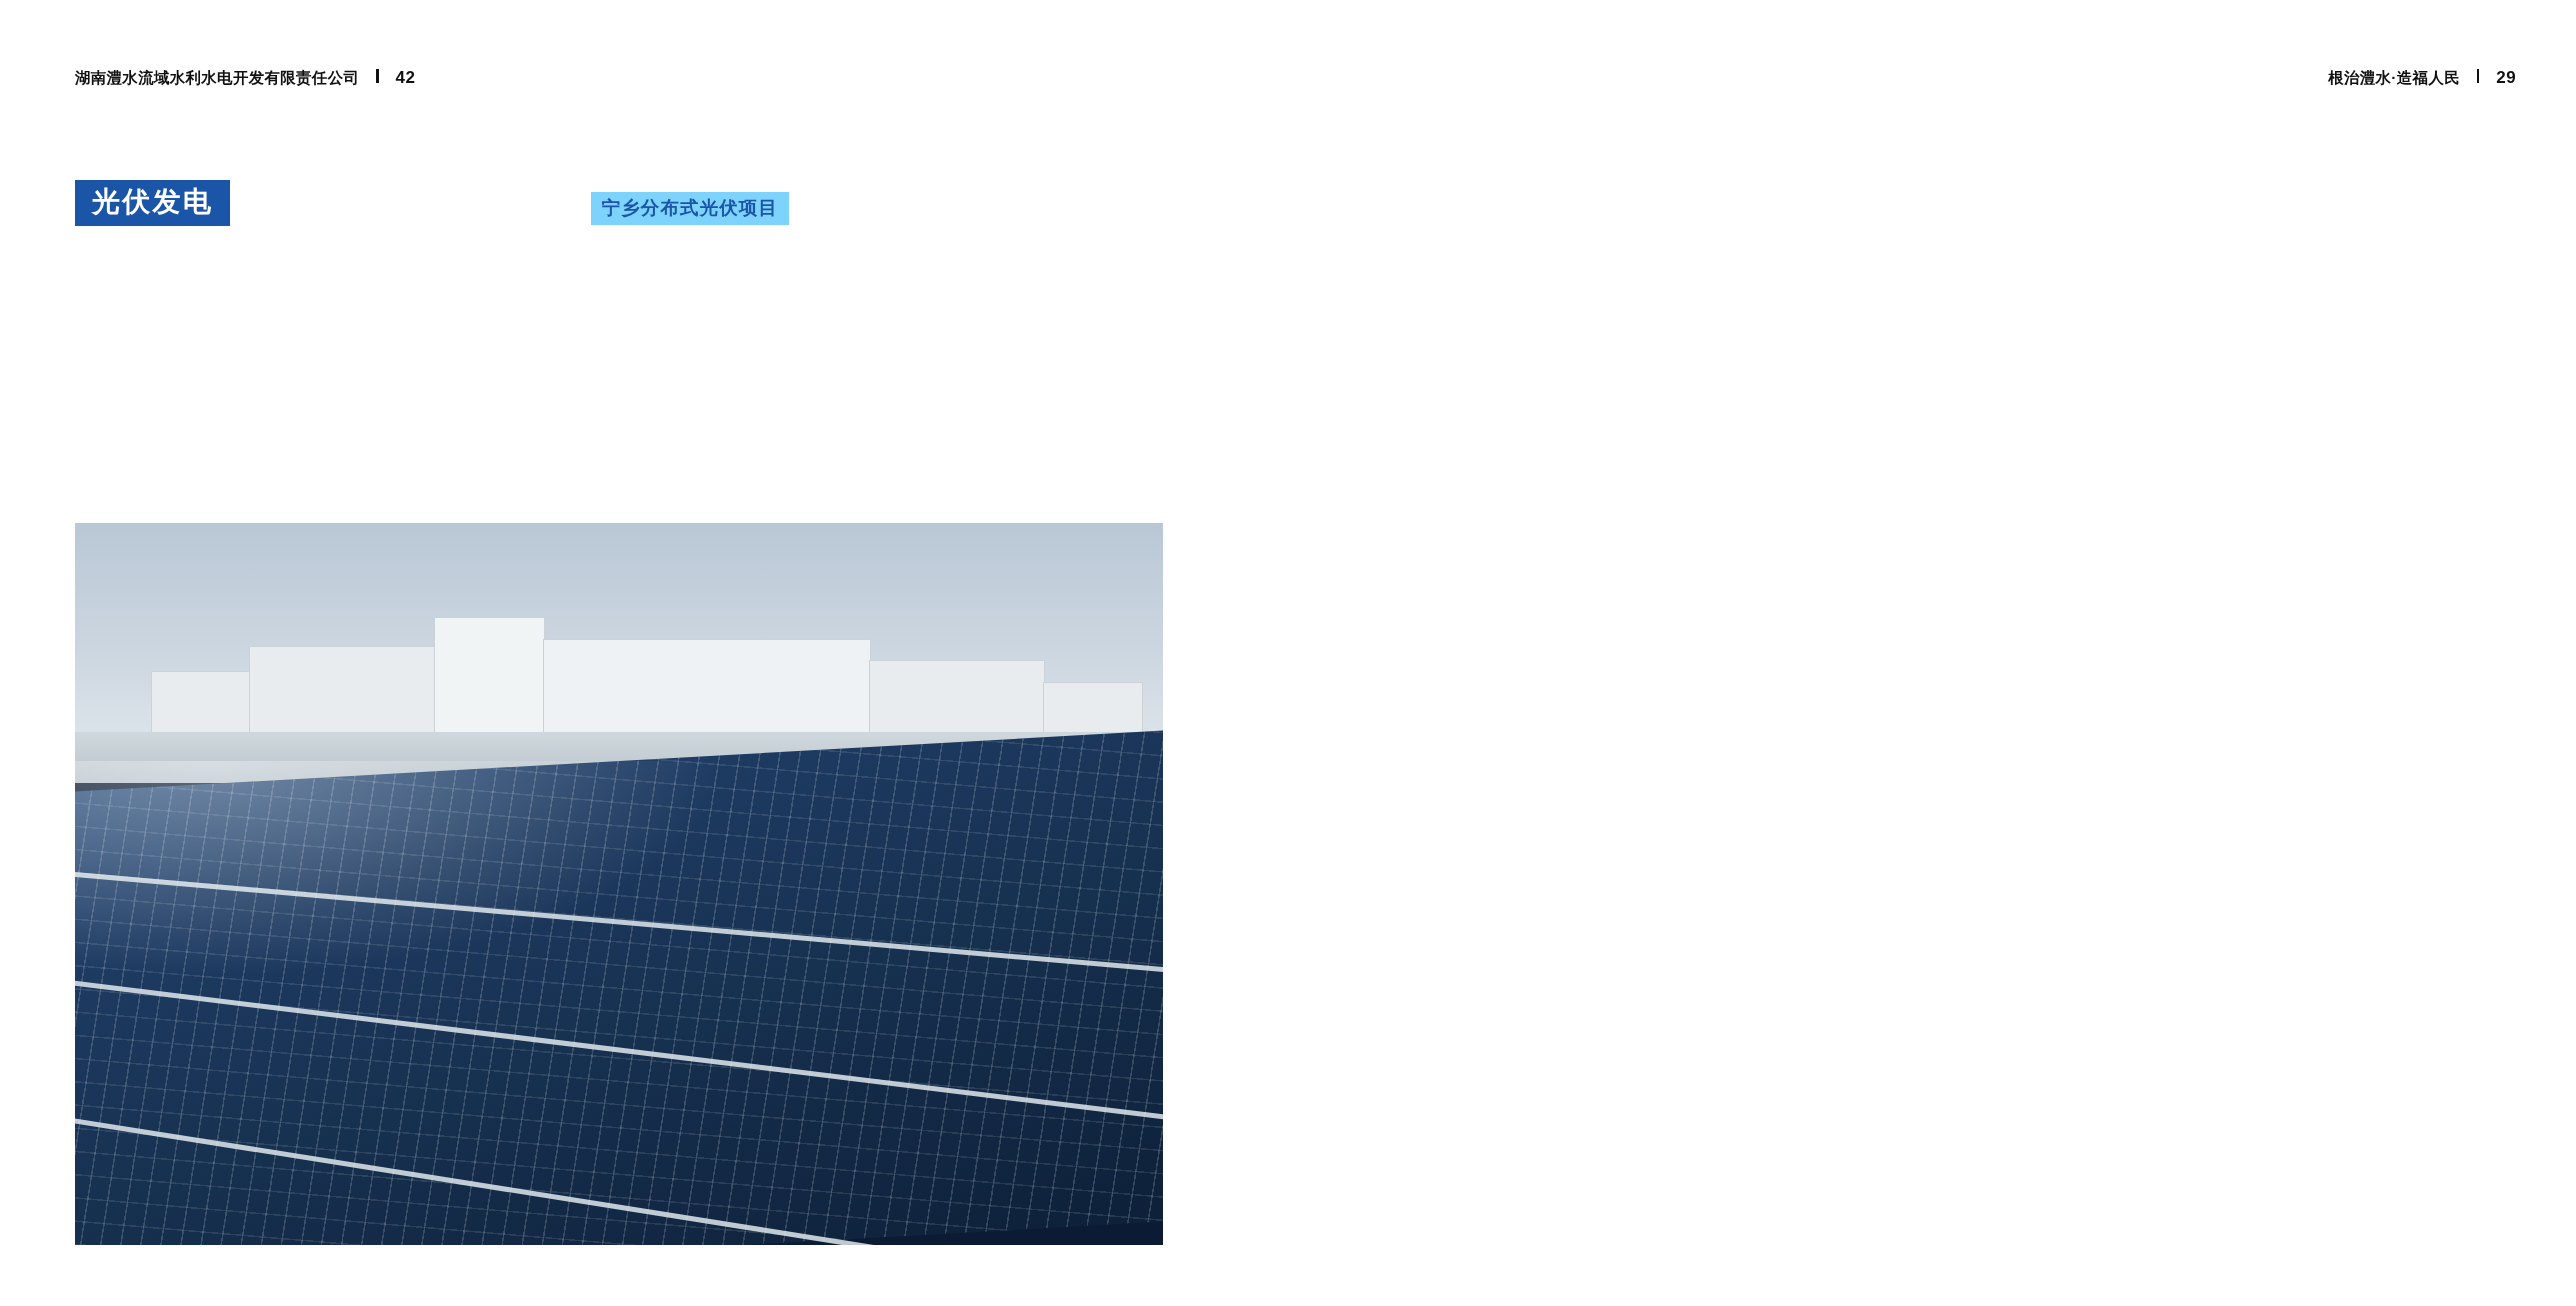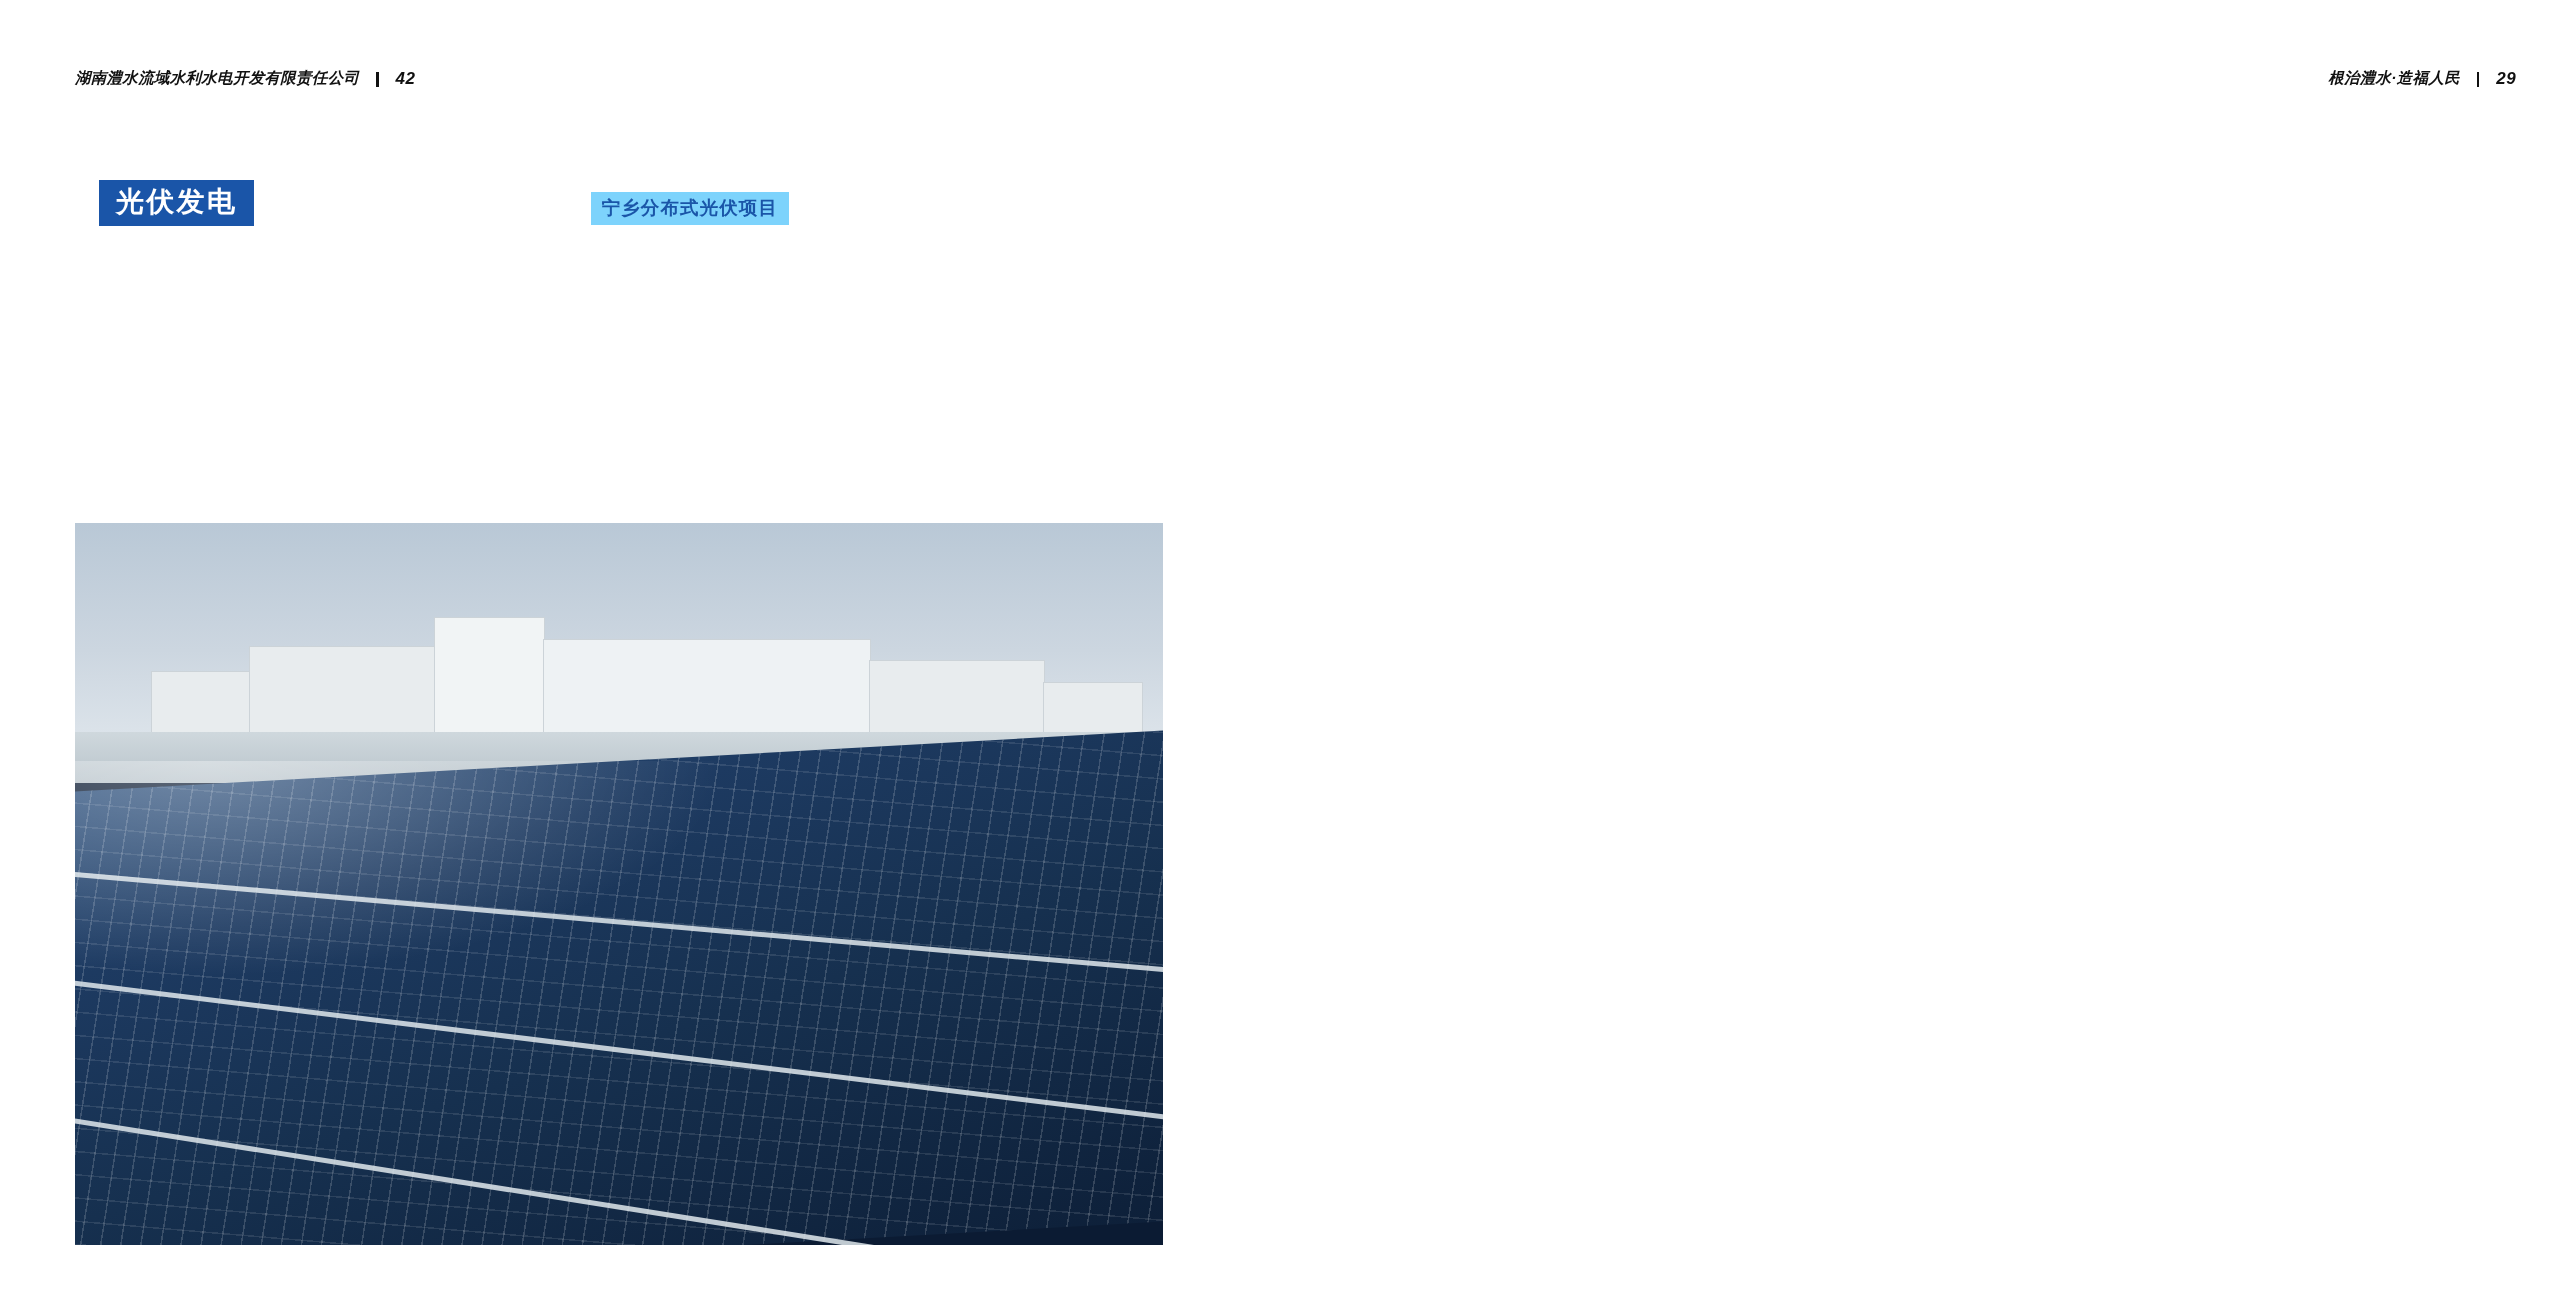--- a/index.html
+++ b/index.html
@@ -27,27 +27,25 @@
     box-sizing: border-box;
   }
   .page-left  { padding: 0; }
   .page-right { padding: 0; }
 
   
   .runhead {
     position: absolute;
     top: 68px;
     display: flex;
-    align-items: center;
     font-size: 15.4px;
     font-weight: bold;
     color: #111;
     letter-spacing: 0.4px;
     white-space: nowrap;
-    font-style: italic;
   }
   .runhead.left  { left: 75px; }
   .runhead.right { right: 60px; }
   .runhead .sep {
     display: inline-block;
     width: 2.3px;
     height: 14.6px;
     background: #111;
     margin: 0 17px;
     position: relative;
@@ -61,21 +59,20 @@
   
   .section-title {
     display: inline-block;
     background: #1a55a8;
     color: #ffffff;
     font-size: 28px;
     font-weight: bold;
     letter-spacing: 2.3px;
     padding: 8.4px 17px 10px 17px;
     line-height: 1;
-    margin-left: 24px;
   }
   .left-title-wrap  { position: absolute; left: 75px; top: 180px; }
 
   
   .sub-title {
     display: inline-block;
     background: #7dd3fc;
     color: #1a55a8;
     font-size: 18.4px;
     font-weight: bold;

